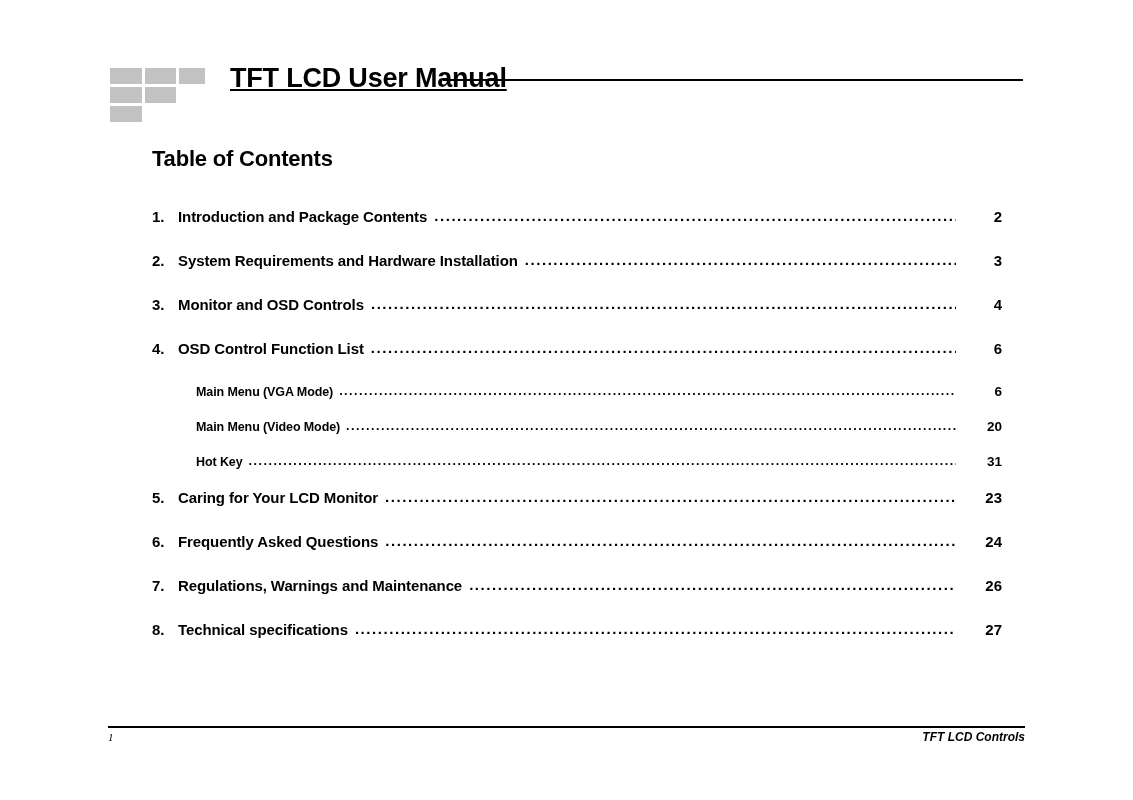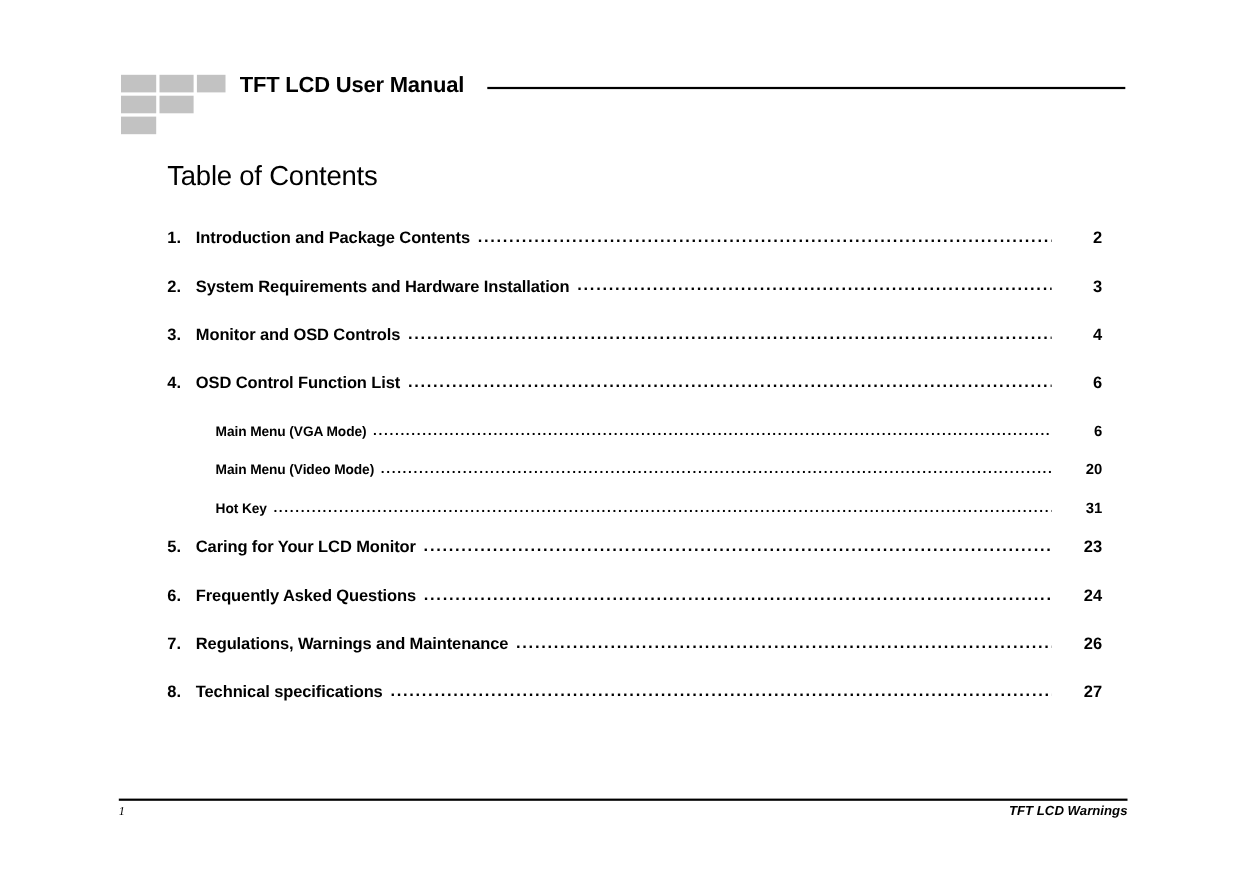--- a/index.html
+++ b/index.html
@@ -43,45 +43,46 @@
   }
   .lb-r1c1 { left: 0px;  top: 0px;  width: 32px; height: 16px; }
   .lb-r1c2 { left: 35px; top: 0px;  width: 31px; height: 16px; }
   .lb-r1c3 { left: 69px; top: 0px;  width: 26px; height: 16px; }
   .lb-r2c1 { left: 0px;  top: 19px; width: 32px; height: 16px; }
   .lb-r2c2 { left: 35px; top: 19px; width: 31px; height: 16px; }
   .lb-r3c1 { left: 0px;  top: 38px; width: 32px; height: 16px; }
 
   .doc-title {
     position: absolute;
-    left: 218px;
+    left: 230px;
     top: 65px;
-    font-size: 20px;
+    font-size: 27px;
     font-weight: bold;
     letter-spacing: -0.2px;
     white-space: nowrap;
     line-height: 26px;
+    text-decoration: underline;
   }
 
   .header-rule {
     position: absolute;
     left: 443px;
     top: 79px;
     width: 580px;
     height: 2px;
     background: #000000;
   }
 
   
   .toc-heading {
     position: absolute;
     left: 152px;
     top: 146px;
-    font-size: 25px;
-    font-weight: normal;
+    font-size: 22px;
+    font-weight: bold;
     letter-spacing: -0.2px;
     white-space: nowrap;
   }
 
   
   .toc {
     position: absolute;
     left: 152px;
     top: 208px;
     width: 850px;
@@ -270,17 +271,17 @@
         <div class="toc-label">Technical specifications</div>
         <div class="toc-dots">..............................................................................................................................................................................................................................................</div>
         <div class="toc-page">27</div>
       </div>
     </div>
 
   <div class="footer">
     <div class="footer-rule"></div>
     <div class="footer-inner">
       <div class="footer-page">1</div>
-      <div class="footer-name">TFT LCD Warnings</div>
+      <div class="footer-name">TFT LCD Controls</div>
     </div>
   </div>
 
 </div>
 
 </body></html>

